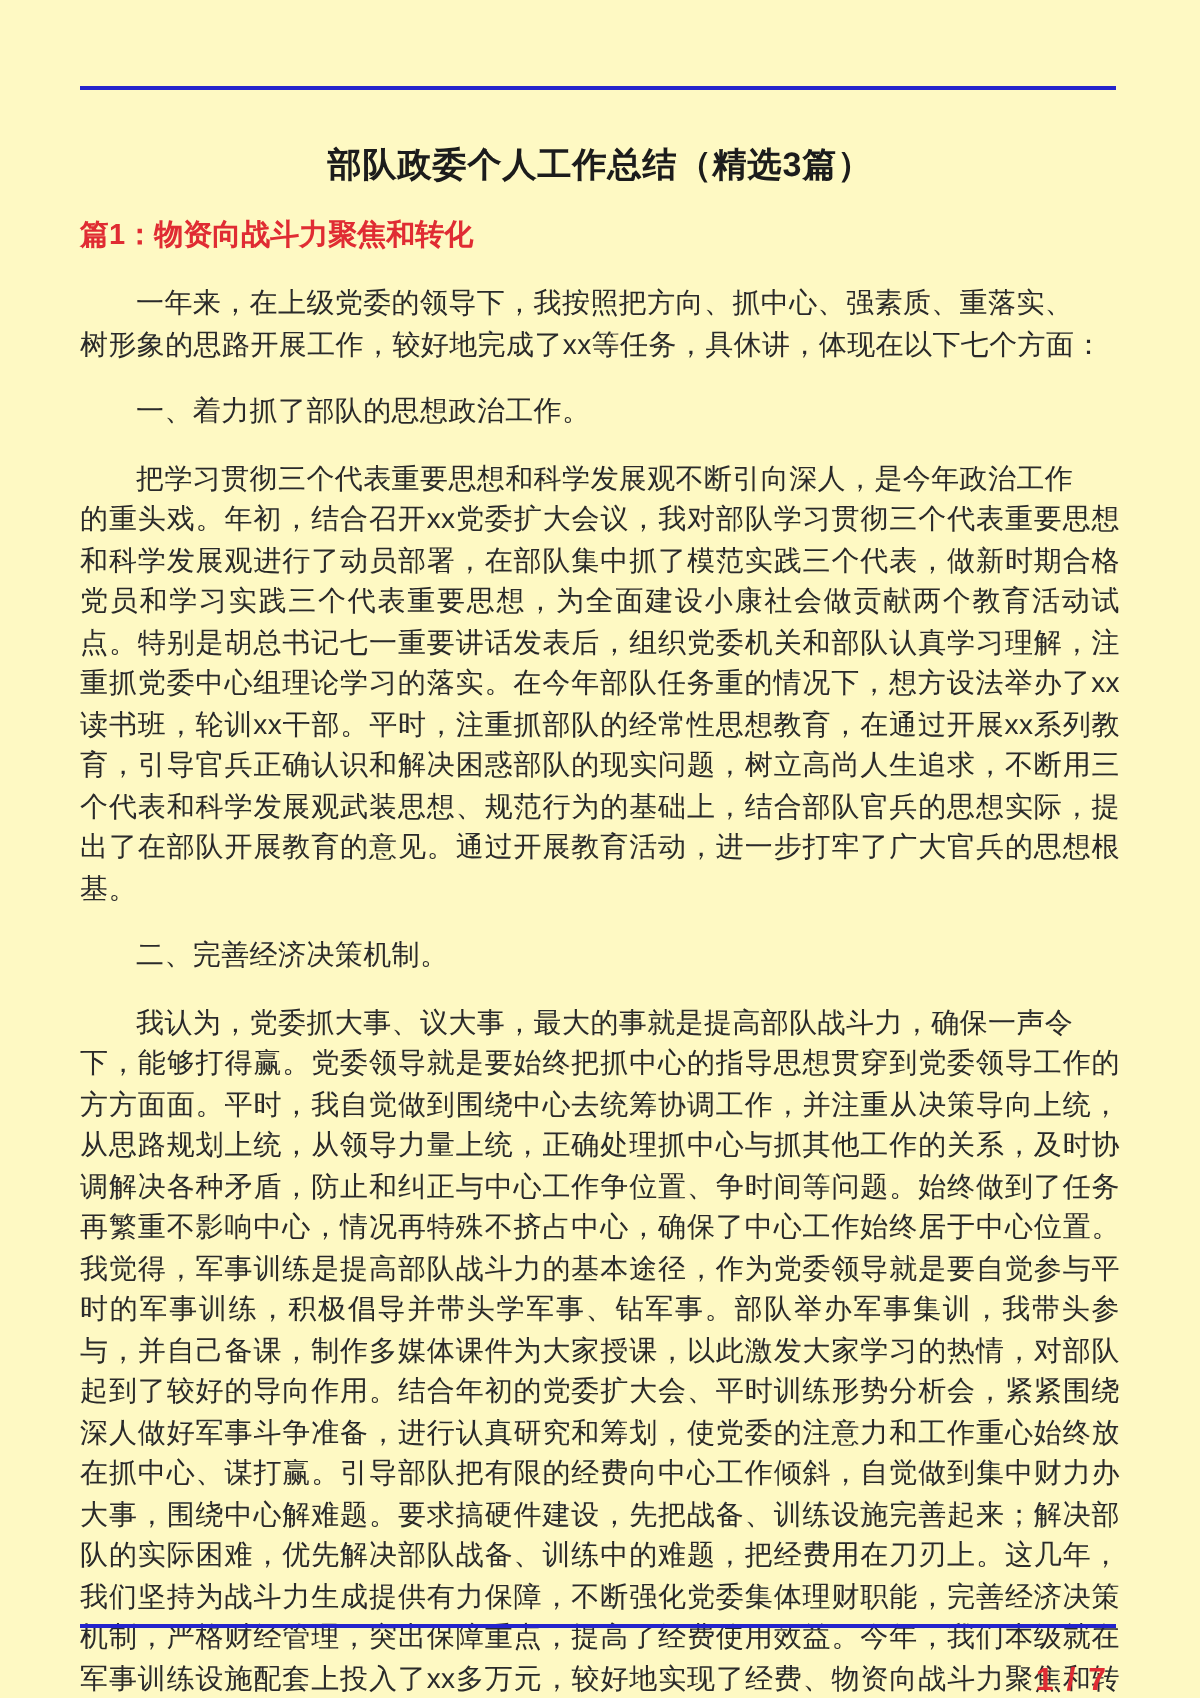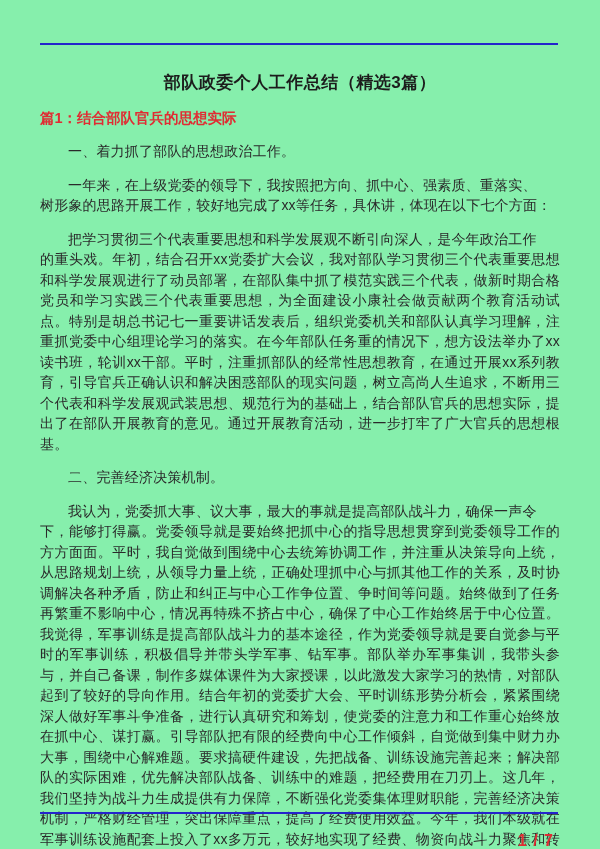--- a/index.html
+++ b/index.html
@@ -5,21 +5,21 @@
   html, body {
     margin: 0;
     padding: 0;
     background: #fbfbf8;
     font-family: "Liberation Sans", sans-serif;
   }
   .page {
     position: relative;
     width: 600px;
     height: 849px;
-    background: #86efac;
+    background: #fef9c3;
     overflow: hidden;
   }
   .rule {
     position: absolute;
     left: 40px;
     right: 42px;
     border-top: 2px solid #2424cc;
   }
   .rule-top { top: 43px; }
   .rule-bottom { top: 812px; }
@@ -70,25 +70,25 @@
 </style>
 </head>
 <body>
 
 <div class="page">
   <div class="rule rule-top"></div>
 
   <div class="content">
     <h1 class="doc-title">部队政委个人工作总结（精选3篇）</h1>
 
-    <div class="section-heading">篇1：结合部队官兵的思想实际</div>
+    <div class="section-heading">篇1：物资向战斗力聚焦和转化</div>
 
     <div id="doc-body">
+        <div class="para body">一年来，在上级党委的领导下，我按照把方向、抓中心、强素质、重落实、<br>树形象的思路开展工作，较好地完成了xx等任务，具休讲，体现在以下七个方面：</div>
         <div class="para point-heading">一、着力抓了部队的思想政治工作。</div>
-        <div class="para body">一年来，在上级党委的领导下，我按照把方向、抓中心、强素质、重落实、<br>树形象的思路开展工作，较好地完成了xx等任务，具休讲，体现在以下七个方面：</div>
         <div class="para body">把学习贯彻三个代表重要思想和科学发展观不断引向深人，是今年政治工作<br>的重头戏。年初，结合召开xx党委扩大会议，我对部队学习贯彻三个代表重要思想和科学发展观进行了动员部署，在部队集中抓了模范实践三个代表，做新时期合格党员和学习实践三个代表重要思想，为全面建设小康社会做贡献两个教育活动试点。特别是胡总书记七一重要讲话发表后，组织党委机关和部队认真学习理解，注重抓党委中心组理论学习的落实。在今年部队任务重的情况下，想方设法举办了xx读书班，轮训xx干部。平时，注重抓部队的经常性思想教育，在通过开展xx系列教育，引导官兵正确认识和解决困惑部队的现实问题，树立高尚人生追求，不断用三个代表和科学发展观武装思想、规范行为的基础上，结合部队官兵的思想实际，提出了在部队开展教育的意见。通过开展教育活动，进一步打牢了广大官兵的思想根基。</div>
         <div class="para point-heading">二、完善经济决策机制。</div>
         <div class="para body">我认为，党委抓大事、议大事，最大的事就是提高部队战斗力，确保一声令<br>下，能够打得赢。党委领导就是要始终把抓中心的指导思想贯穿到党委领导工作的方方面面。平时，我自觉做到围绕中心去统筹协调工作，并注重从决策导向上统，从思路规划上统，从领导力量上统，正确处理抓中心与抓其他工作的关系，及时协调解决各种矛盾，防止和纠正与中心工作争位置、争时间等问题。始终做到了任务再繁重不影响中心，情况再特殊不挤占中心，确保了中心工作始终居于中心位置。我觉得，军事训练是提高部队战斗力的基本途径，作为党委领导就是要自觉参与平时的军事训练，积极倡导并带头学军事、钻军事。部队举办军事集训，我带头参与，并自己备课，制作多媒体课件为大家授课，以此激发大家学习的热情，对部队起到了较好的导向作用。结合年初的党委扩大会、平时训练形势分析会，紧紧围绕深人做好军事斗争准备，进行认真研究和筹划，使党委的注意力和工作重心始终放在抓中心、谋打赢。引导部队把有限的经费向中心工作倾斜，自觉做到集中财力办大事，围绕中心解难题。要求搞硬件建设，先把战备、训练设施完善起来；解决部队的实际困难，优先解决部队战备、训练中的难题，把经费用在刀刃上。这几年，我们坚持为战斗力生成提供有力保障，不断强化党委集体理财职能，完善经济决策机制，严格财经管理，突出保障重点，提高了经费使用效益。今年，我们本级就在军事训练设施配套上投入了xx多万元，较好地实现了经费、物资向战斗力聚焦和转化。</div>
       </div>
   </div>
 
   <div class="rule rule-bottom"></div>
 
   <div class="page-indicator">1 / 7</div>
 </div>

